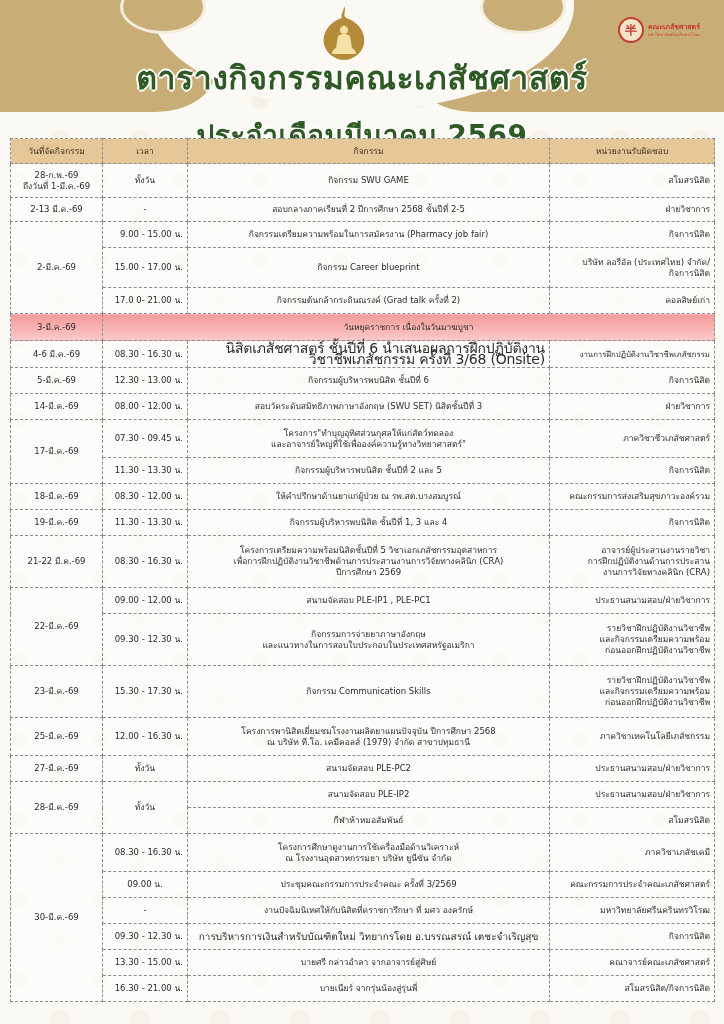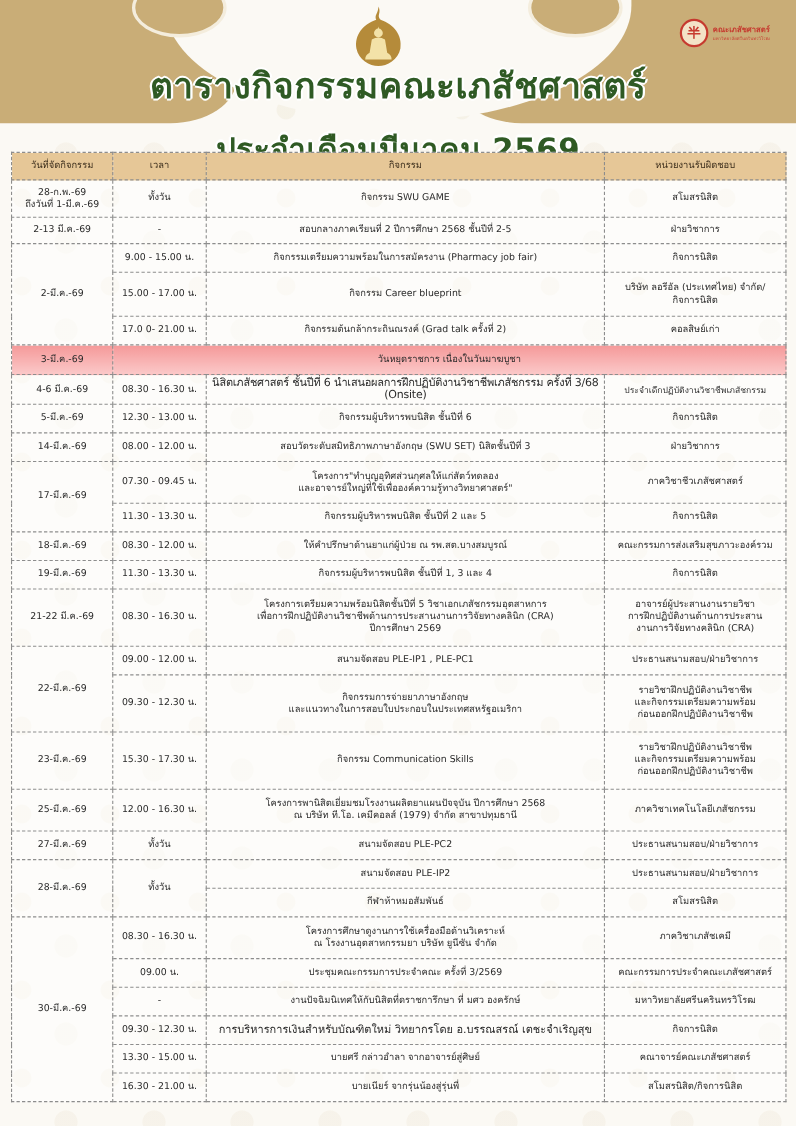--- a/index.html
+++ b/index.html
@@ -81,21 +81,21 @@
     vertical-align:middle;
   }
   table.sched th {
     background:#e6c797; color:#3a2c1a; font-weight:normal; height:20px;margin-top:17px;
   }
   col.c-date { width:92px; }
   col.c-time { width:85px; }
   col.c-act { width:362px; }
   col.c-unit { width:165px; }
   .center { text-align:center; }
-  .left { text-align:center; }
+  .left { text-align:right; }
   tr.holiday td {
     background:linear-gradient(#f59a9a, #fbc9c9);
     height:22px;
   }
   .ml { white-space:pre-line; }
 </style>
 </head>
 <body>
 
 <div class="bg-pattern"></div>
@@ -169,22 +169,22 @@
       <td class="center">กิจกรรมต้นกล้ากระถินณรงค์ (Grad talk ครั้งที่ 2)</td>
       <td class="left">คอลสิษย์เก่า</td>
     </tr>
     <tr class="holiday">
       <td class="center">3-มี.ค.-69</td>
       <td class="center" colspan="3">วันหยุดราชการ เนื่องในวันมาฆบูชา</td>
     </tr>
     <tr style="height:26px">
       <td class="center">4-6 มี.ค.-69</td>
       <td class="left">08.30 - 16.30 น.</td>
-      <td class="left" style="font-size:10px;letter-spacing:-0.2px">นิสิตเภสัชศาสตร์ ชั้นปีที่ 6 นำเสนอผลการฝึกปฏิบัติงานวิชาชีพเภสัชกรรม ครั้งที่ 3/68 (Onsite)</td>
-      <td class="left" style="font-size:7.8px">ประจำเดึกปฏิบัติงานวิชาชีพเภสัชกรรม</td>
+      <td class="left" style="font-size:14px;letter-spacing:-0.2px">นิสิตเภสัชศาสตร์ ชั้นปีที่ 6 นำเสนอผลการฝึกปฏิบัติงานวิชาชีพเภสัชกรรม ครั้งที่ 3/68 (Onsite)</td>
+      <td class="left" style="font-size:7.8px">งานการฝึกปฏิบัติงานวิชาชีพเภสัชกรรม</td>
     </tr>
     <tr style="height:26px">
       <td class="center">5-มี.ค.-69</td>
       <td class="left">12.30 - 13.00 น.</td>
       <td class="center">กิจกรรมผู้บริหารพบนิสิต ชั้นปีที่ 6</td>
       <td class="left">กิจการนิสิต</td>
     </tr>
     <tr style="height:26px">
       <td class="center">14-มี.ค.-69</td>
       <td class="left">08.00 - 12.00 น.</td>

